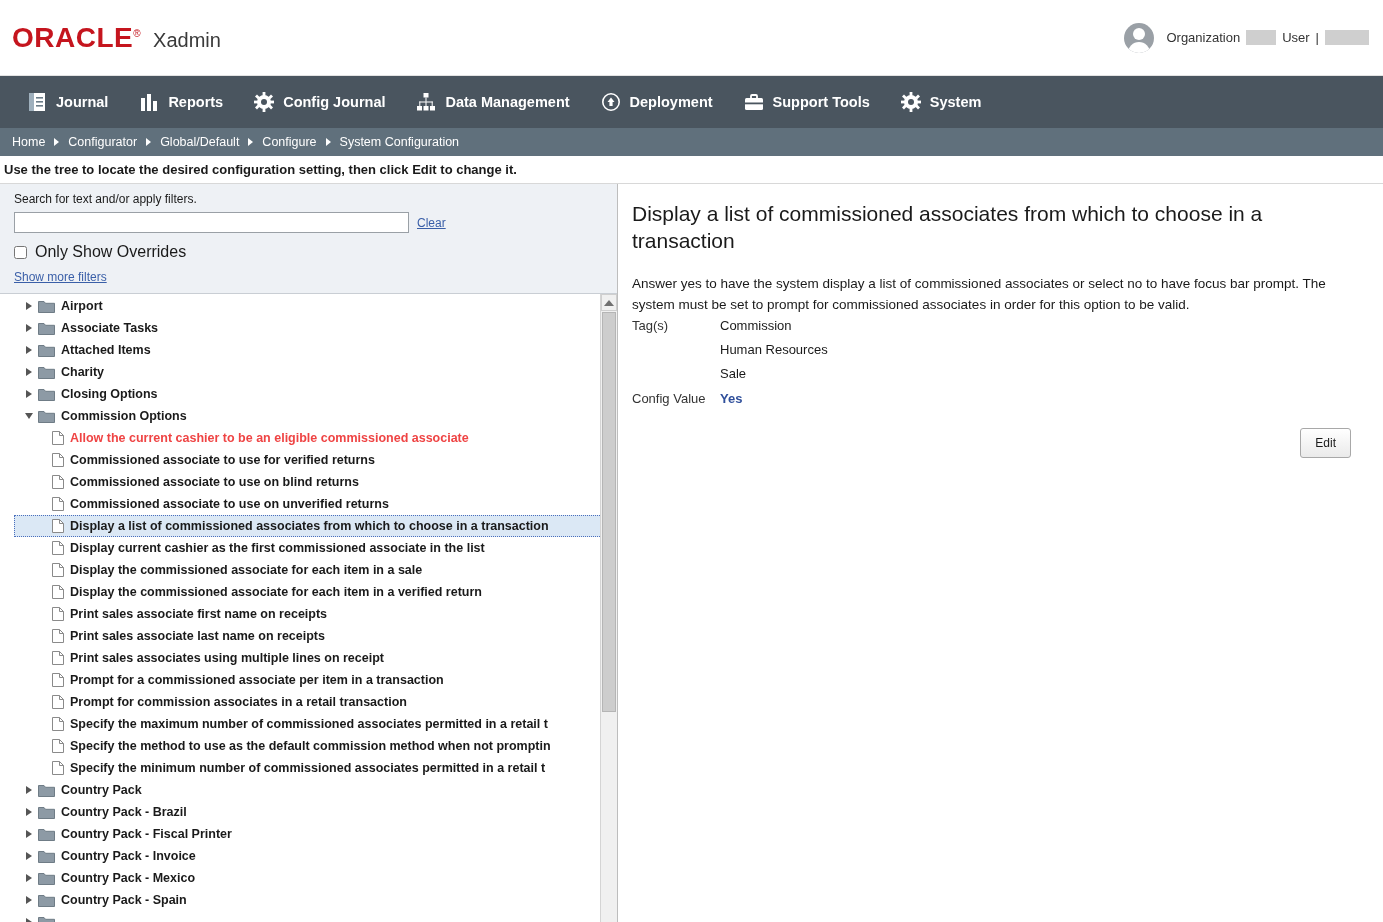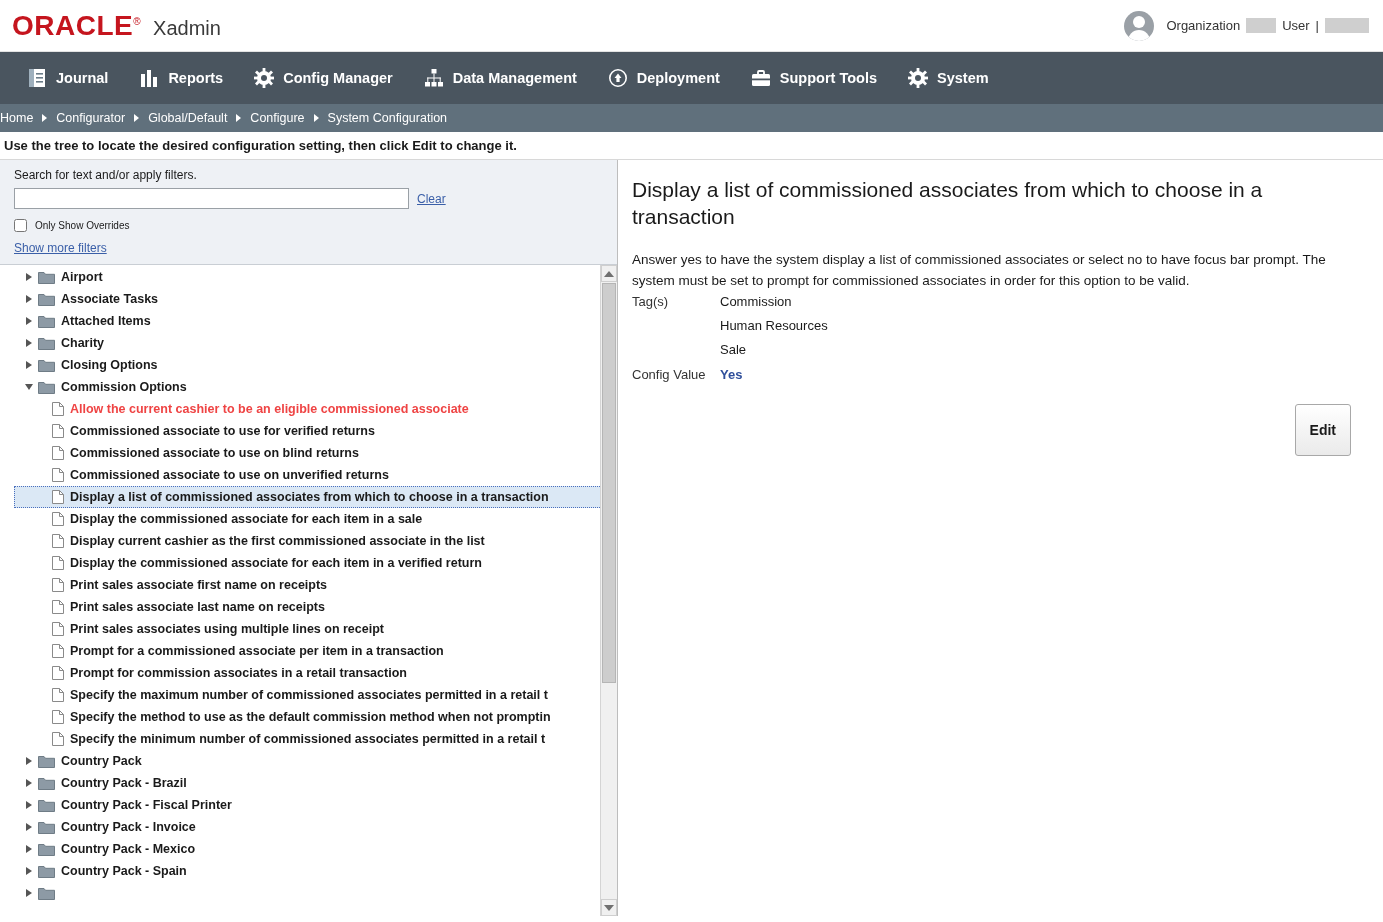--- a/index.html
+++ b/index.html
@@ -6,21 +6,21 @@
   html, body {
     margin: 0; padding: 0;
     width: 1383px; height: 922px;
     font-family: "Liberation Sans", sans-serif;
     background: #ffffff;
     overflow: hidden;
   }
 
   
   .topbar {
-    height: 52px;
+    height: 76px;
     background: #ffffff;
     border-bottom: 1px solid #e3e3e3;
     display: flex;
     align-items: center;
     justify-content: space-between;
     padding: 0 14px 0 12px;
     position: relative;
   }
   .brand { display: flex; align-items: baseline; gap: 12px; }
   .oracle-logo {
@@ -106,20 +106,21 @@
     flex: 0 0 auto;
   }
   .mi-icon svg { display: block; }
 
   
   .breadcrumb {
     height: 28px;
     background: #60707c;
     display: flex;
     align-items: center;
+    padding-left: 12px;
     gap: 6px;
     color: #ffffff;
     font-size: 12.5px;
   }
   .crumb { color: #ffffff; text-decoration: none; cursor: pointer; }
   .crumb.last { font-weight: normal; }
   .crumb-sep {
     width: 0; height: 0;
     border-left: 5px solid #ffffff;
     border-top: 4px solid transparent;
@@ -184,21 +185,21 @@
     text-decoration: underline;
     cursor: pointer;
   }
   .checkbox-row {
     display: flex;
     align-items: center;
     gap: 8px;
     margin-top: 10px;
   }
   .checkbox-row input { margin: 0; }
-  .checkbox-row label { font-size: 10px; color: #1a1a1a; }
+  .checkbox-row label { font-size: 16px; color: #1a1a1a; }
   .more-filters { margin-top: 9px; display: inline-block; }
 
   
   .tree-wrap {
     flex: 1;
     position: relative;
     overflow: hidden;
     background: #ffffff;
   }
   .tree {
@@ -302,28 +303,27 @@
   .kv .v.strong { color: #2f4f9b; font-weight: bold; }
   .tag-list { display: flex; flex-direction: column; gap: 9px; }
   .edit-row {
     display: flex;
     justify-content: flex-end;
     margin-top: 22px;
     padding-right: 10px;
   }
   .edit-btn {
     min-width: 50px;
-    padding: 17px 14px;
-    font-size: 14px;
+    padding: 7px 14px;
+    font-size: 12px;
     background: linear-gradient(#ffffff, #eaeaea);
     border: 1px solid #a8a8a8;
     border-radius: 3px;
     color: #1a1a1a;
     cursor: pointer;
-    font-weight: bold;
   }
 </style>
 </head>
 <body>
 
 <div class="topbar">
   <div class="brand">
     <span class="oracle-logo"><span>ORACLE</span><span class="reg">®</span></span>
     <span class="app-name">Xadmin</span>
   </div>
@@ -373,21 +373,21 @@
             <rect x="1" y="9.6" width="4" height="2.8"></rect>
             <rect x="17" y="9.6" width="4" height="2.8"></rect>
             <rect x="3" y="3.8" width="2.8" height="4" transform="rotate(-45 4.4 5.8)"></rect>
             <rect x="16.2" y="14" width="2.8" height="4" transform="rotate(-45 17.6 16)"></rect>
             <rect x="3" y="14" width="2.8" height="4" transform="rotate(45 4.4 16)"></rect>
             <rect x="16.2" y="3.8" width="2.8" height="4" transform="rotate(45 17.6 5.8)"></rect>
           </g>
           <circle cx="11" cy="11" r="3" fill="#4a555f"></circle>
         </svg>
     </span>
-    <span>Config Manager</span>
+    <span>Config Journal</span>
   </div>
 
   <div class="menu-item">
     <span class="mi-icon">
       <svg width="22" height="22" viewBox="0 0 22 22">
           <g fill="#fff">
             <rect x="8.5" y="2" width="5" height="4.5"></rect>
             <rect x="2" y="15" width="5" height="4.5"></rect>
             <rect x="8.5" y="15" width="5" height="4.5"></rect>
             <rect x="15" y="15" width="5" height="4.5"></rect>
@@ -576,29 +576,29 @@
                 <path d="M7.5 0.5 v4 h4" fill="none" stroke="#8a8a8a"></path>
               </svg></span>
           <span>Display a list of commissioned associates from which to choose in a transaction</span>
         </div>
 
         <div class="node leaf child-indent">
           <span class="file-icon"><svg width="12" height="14" viewBox="0 0 12 14">
                 <path d="M0.5 0.5 h7 l4 4 v9 h-11 z" fill="#fff" stroke="#8a8a8a"></path>
                 <path d="M7.5 0.5 v4 h4" fill="none" stroke="#8a8a8a"></path>
               </svg></span>
+          <span>Display current cashier as the first commissioned associate in the list</span>
+        </div>
+
+        <div class="node leaf child-indent">
+          <span class="file-icon"><svg width="12" height="14" viewBox="0 0 12 14">
+                <path d="M0.5 0.5 h7 l4 4 v9 h-11 z" fill="#fff" stroke="#8a8a8a"></path>
+                <path d="M7.5 0.5 v4 h4" fill="none" stroke="#8a8a8a"></path>
+              </svg></span>
           <span>Display the commissioned associate for each item in a sale</span>
-        </div>
-
-        <div class="node leaf child-indent">
-          <span class="file-icon"><svg width="12" height="14" viewBox="0 0 12 14">
-                <path d="M0.5 0.5 h7 l4 4 v9 h-11 z" fill="#fff" stroke="#8a8a8a"></path>
-                <path d="M7.5 0.5 v4 h4" fill="none" stroke="#8a8a8a"></path>
-              </svg></span>
-          <span>Display current cashier as the first commissioned associate in the list</span>
         </div>
 
         <div class="node leaf child-indent">
           <span class="file-icon"><svg width="12" height="14" viewBox="0 0 12 14">
                 <path d="M0.5 0.5 h7 l4 4 v9 h-11 z" fill="#fff" stroke="#8a8a8a"></path>
                 <path d="M7.5 0.5 v4 h4" fill="none" stroke="#8a8a8a"></path>
               </svg></span>
           <span>Display the commissioned associate for each item in a verified return</span>
         </div>
 

